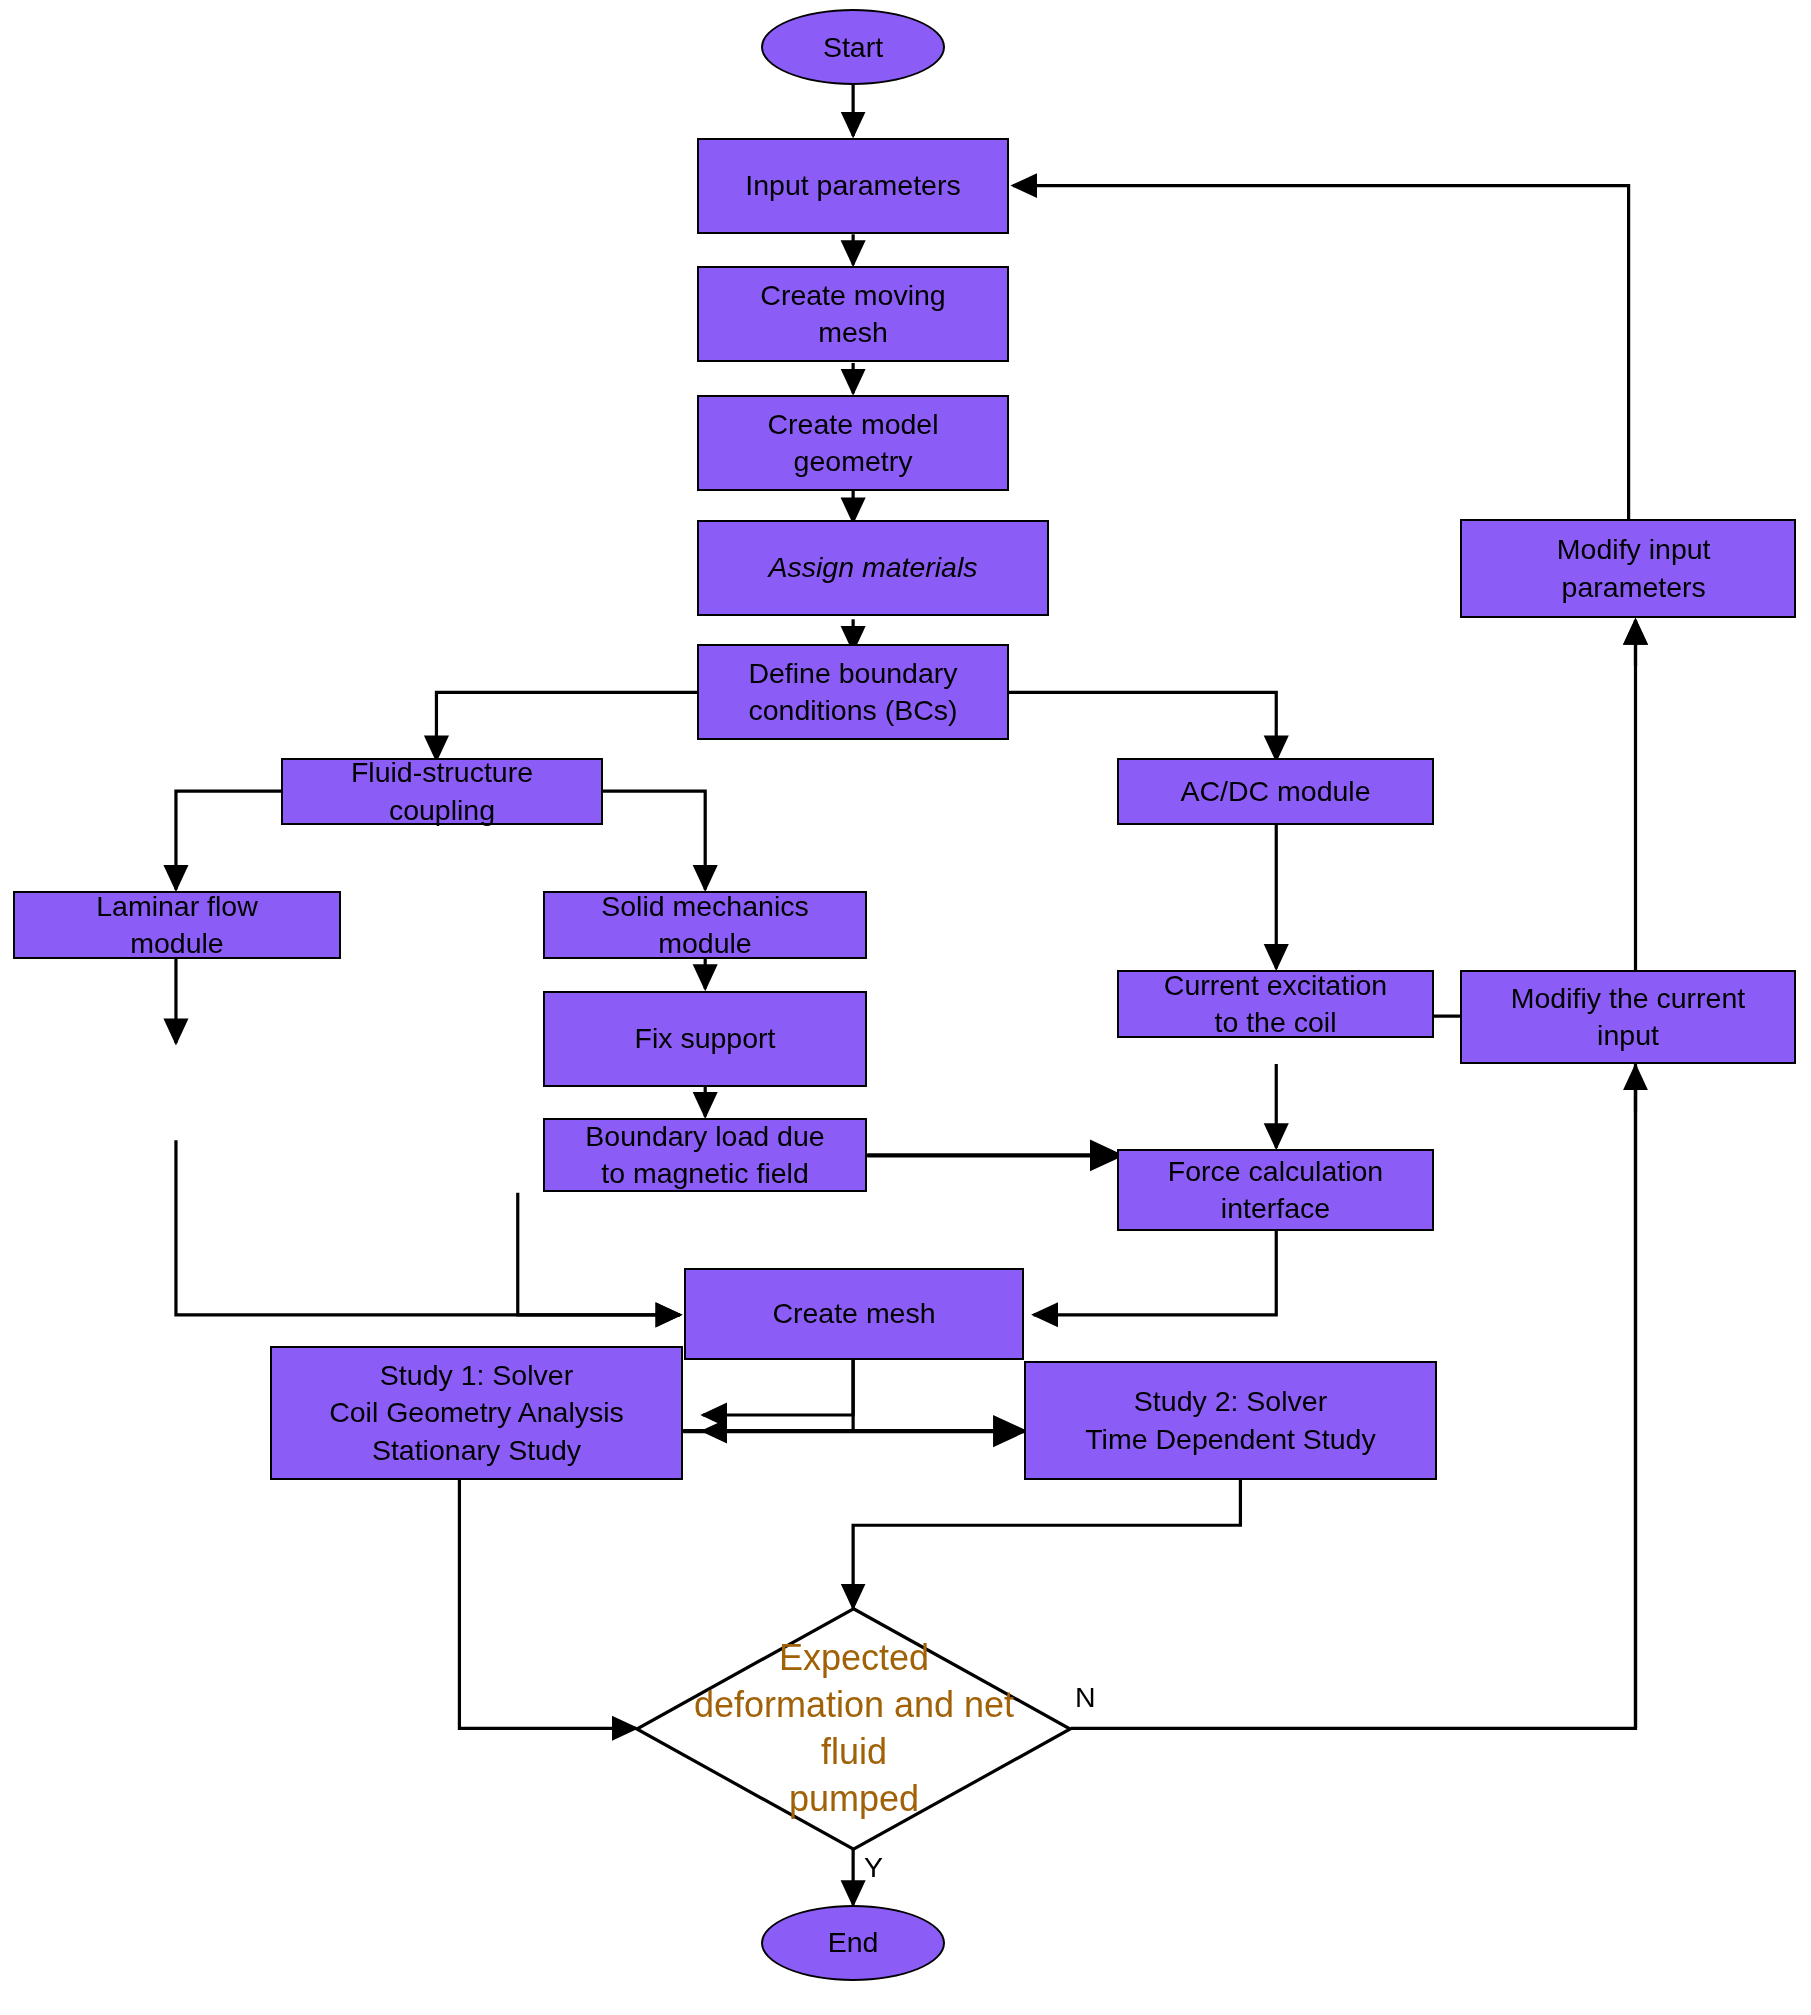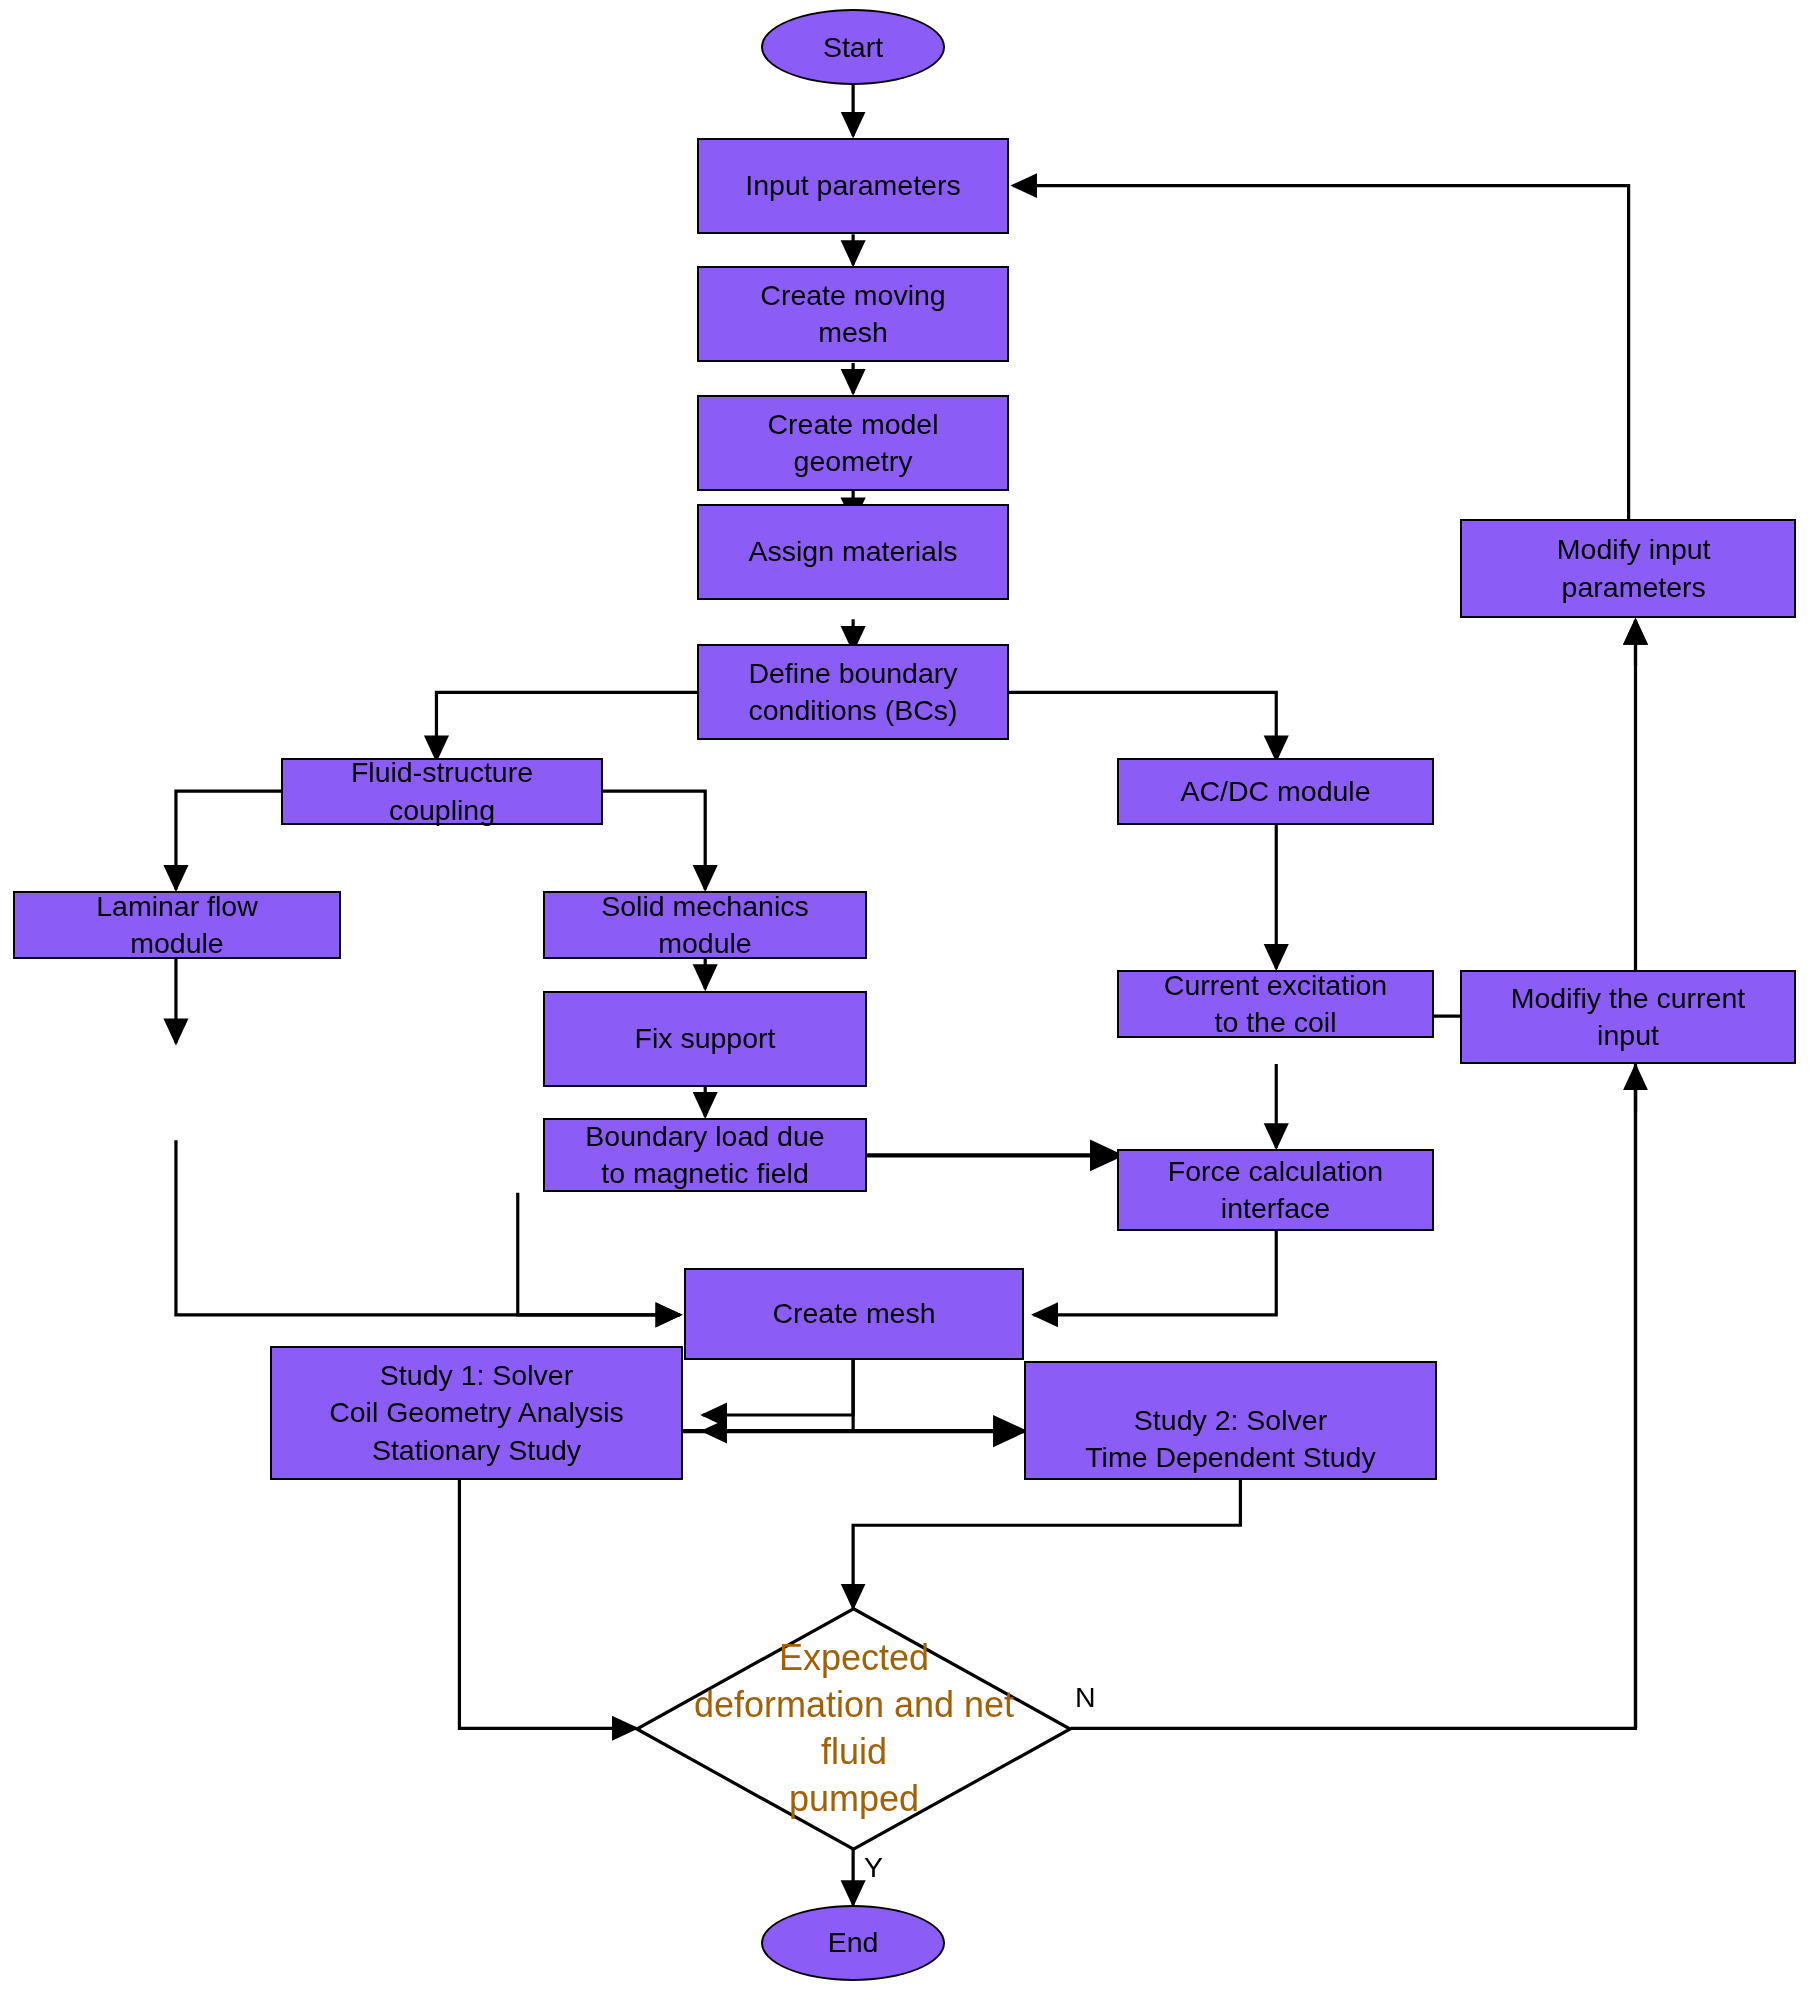--- a/index.html
+++ b/index.html
@@ -112,21 +112,21 @@
   <div class="node proc" style="left:697px;top:266px;width:312px;height:96px;">
     <span class="multi">Create moving
 mesh</span>
   </div>
 
   <div class="node proc" style="left:697px;top:395px;width:312px;height:96px;">
     <span class="multi">Create model
 geometry</span>
   </div>
 
-  <div class="node proc" style="left:697px;top:504px;width:312px;height:96px;">
+  <div class="node proc" style="left:697px;top:520px;width:352px;height:96px;font-style:italic;">
     <span class="multi">Assign materials</span>
   </div>
 
   <div class="node proc" style="left:697px;top:644px;width:312px;height:96px;">
     <span class="multi">Define boundary
 conditions (BCs)</span>
   </div>
 
   <div class="node proc" style="left:281px;top:758px;width:322px;height:67px;">
     <span class="multi">Fluid-structure
@@ -180,21 +180,21 @@
   <div class="node proc" style="left:684px;top:1268px;width:340px;height:92px;">
     <span class="multi">Create mesh</span>
   </div>
 
   <div class="node proc" style="left:270px;top:1346px;width:413px;height:134px;">
     <span class="multi">Study 1: Solver
 Coil Geometry Analysis
 Stationary Study</span>
   </div>
 
-  <div class="node proc" style="left:1024px;top:1361px;width:413px;height:119px;align-items:flex-end;">
+  <div class="node proc" style="left:1024px;top:1361px;width:413px;height:119px;">
     <span class="multi">Study 2: Solver
 Time Dependent Study</span>
   </div>
 
   <div class="dec-wrap" style="left:634px;top:1606px;width:439px;height:246px;">
     <svg width="439" height="246" viewBox="0 0 956 536" xmlns="http://www.w3.org/2000/svg">
       <polygon points="478,6 950,268 478,530 6,268" fill="#ffffff" stroke="#000000" stroke-width="7"></polygon>
     </svg>
     <div class="dec-label multi" style="left:36px;top:69px;width:368px;height:108px;">Expected
 deformation and net fluid

